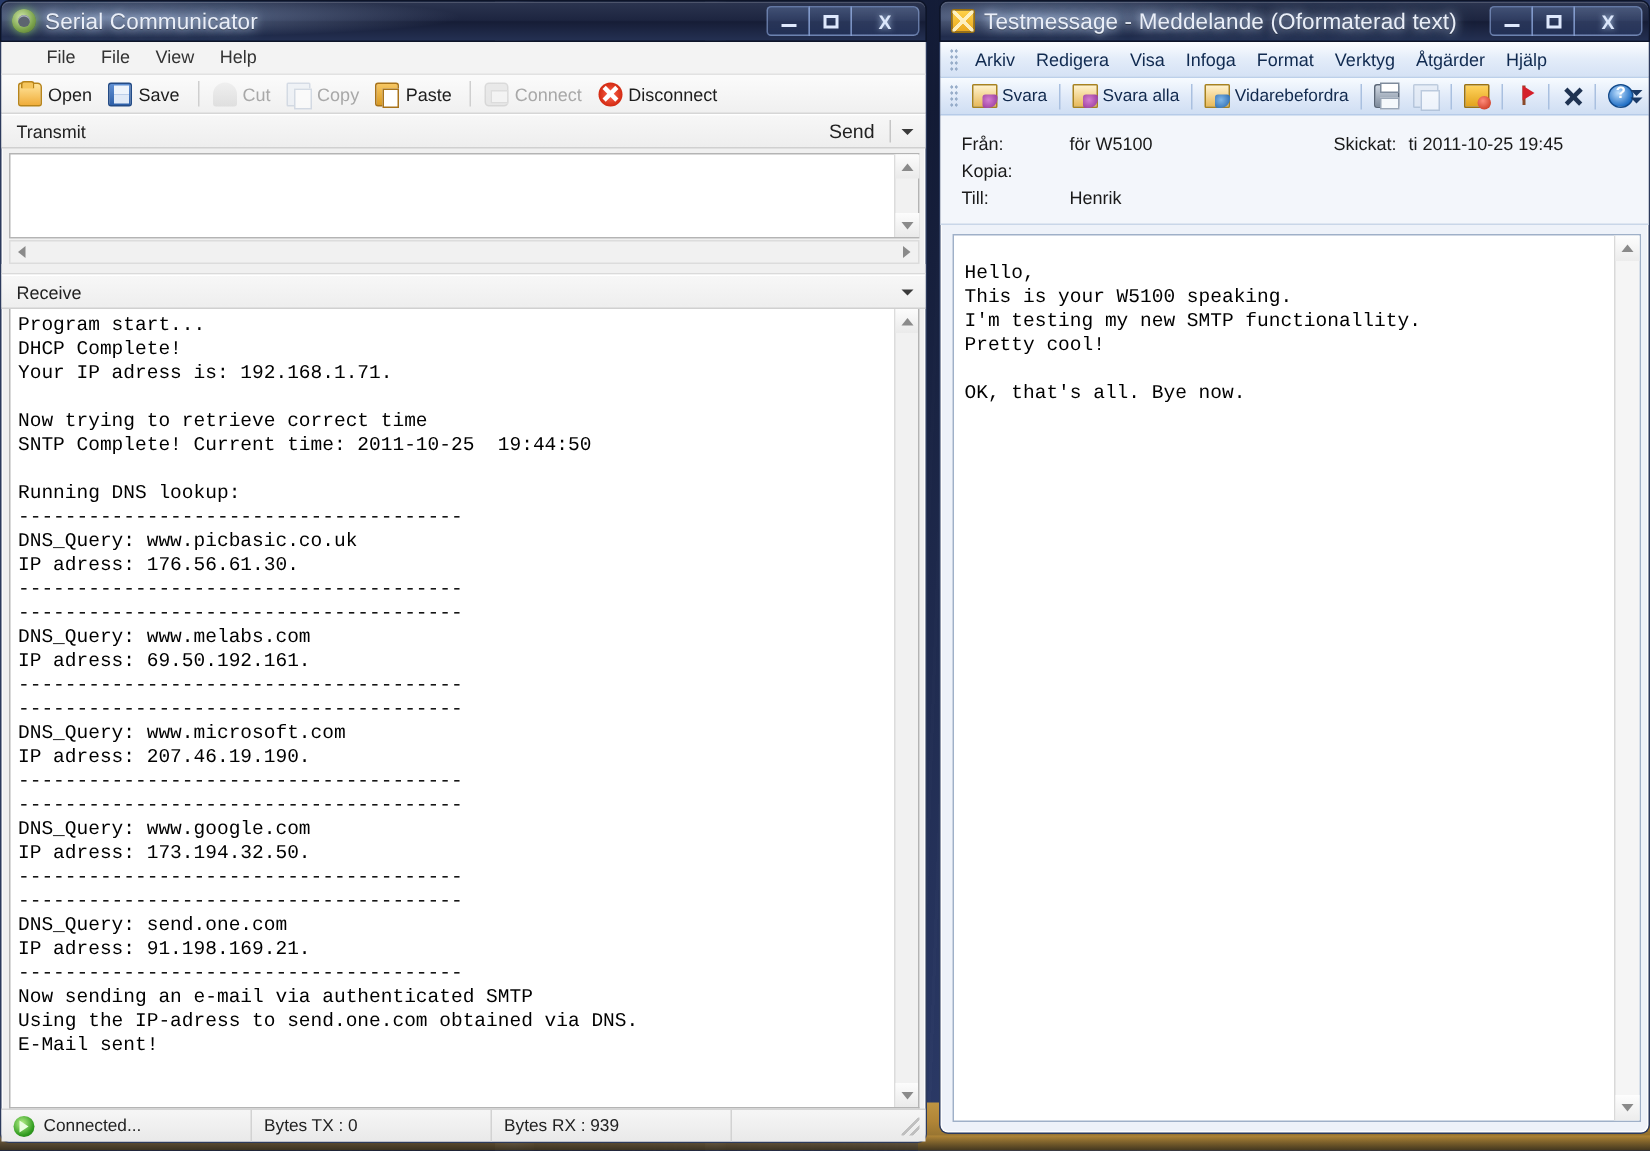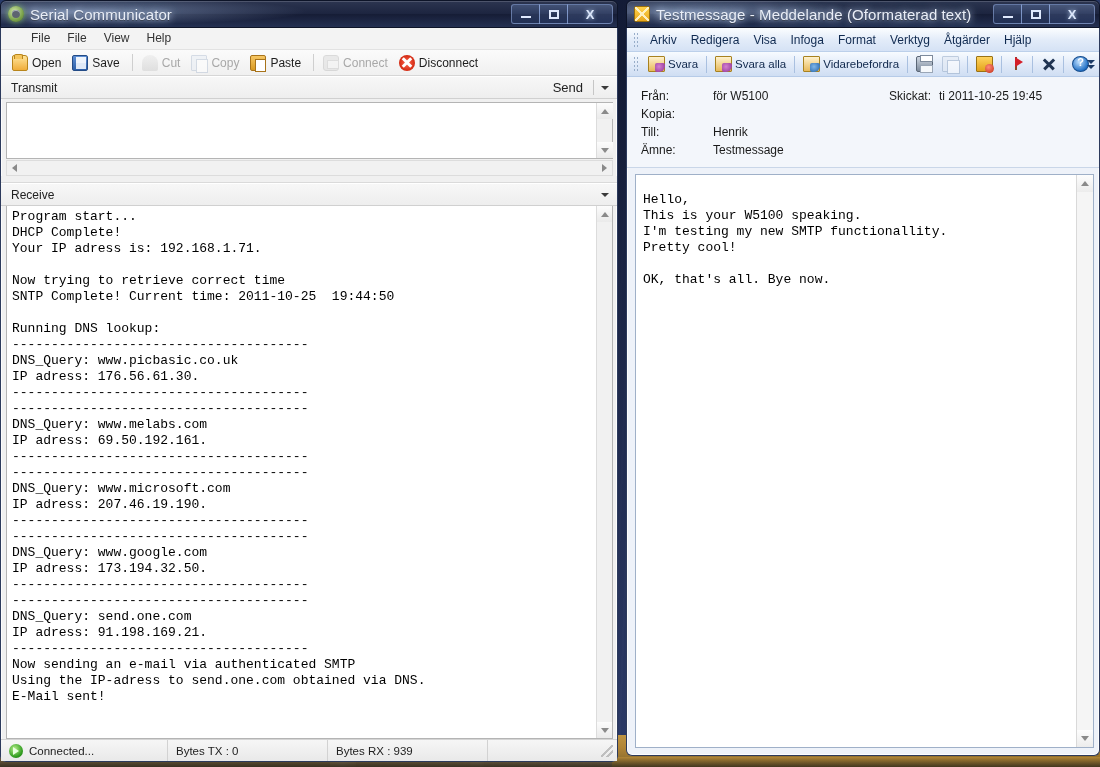--- a/index.html
+++ b/index.html
@@ -575,24 +575,20 @@
         <span class="mh-sent-val">ti 2011-10-25 19:45</span>
       </div>
       <div class="mh-row">
         <span class="mh-label">Kopia:</span>
         <span class="mh-value"></span>
       </div>
       <div class="mh-row">
         <span class="mh-label">Till:</span>
         <span class="mh-value">Henrik</span>
       </div>
-      <div class="mh-row">
-        <span class="mh-label">Ämne:</span>
-        <span class="mh-value">Testmessage</span>
-      </div>
     </div>
 
     <div class="mail-reading">
       <div class="mail-text">Hello,
 This is your W5100 speaking.
 I'm testing my new SMTP functionallity.
 Pretty cool!
 
 OK, that's all. Bye now.</div>
       <div class="mail-vscroll">

